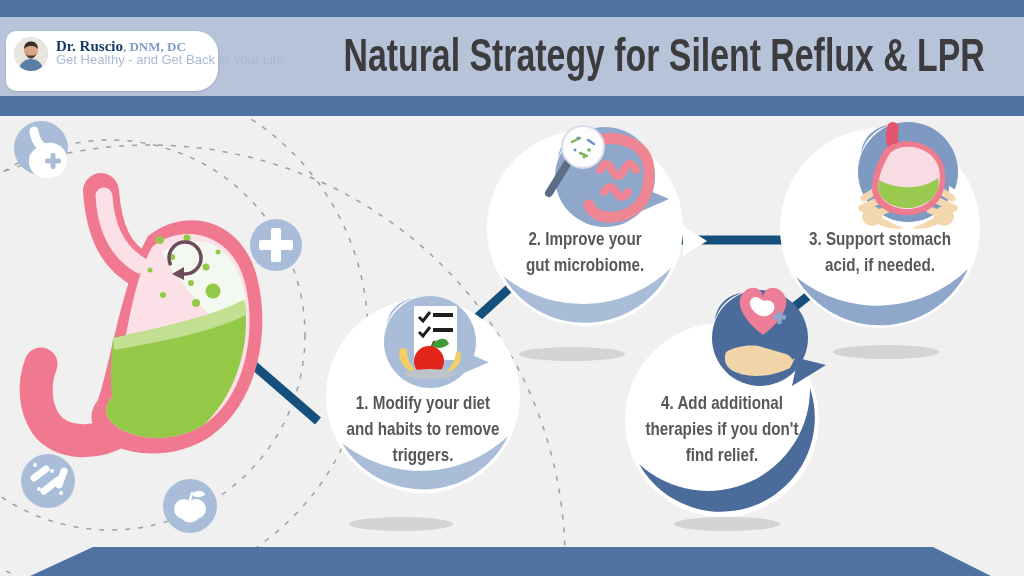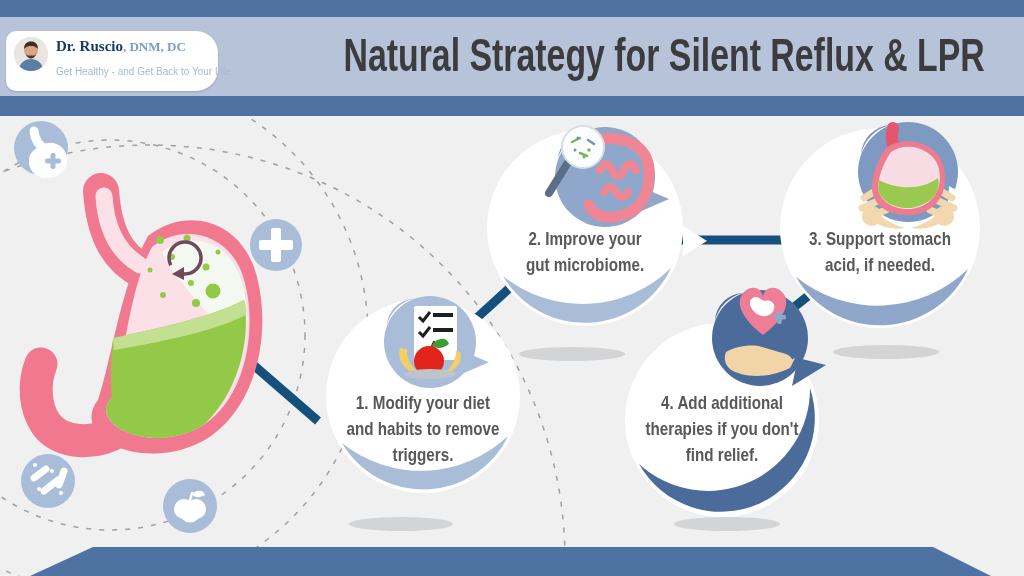--- a/index.html
+++ b/index.html
@@ -12,21 +12,21 @@
   .strip{position:absolute;left:0;top:96px;width:1024px;height:20px;background:#4e72a1;z-index:2;}
   .title{position:absolute;left:235px;top:30px;width:775px;z-index:3;
          font-size:47px;font-weight:bold;color:#3c3c3e;text-align:center;line-height:50px;
          transform:scaleX(.72);transform-origin:50% 50%;white-space:nowrap;}
   .logo-card{position:absolute;left:6px;top:31px;width:212px;height:60px;background:#fff;
              border-radius:10px 22px 22px 10px;z-index:4;box-shadow:0 1px 2px rgba(60,80,120,.25);}
   .avatar{position:absolute;left:8px;top:6px;width:34px;height:34px;border-radius:50%;overflow:hidden;background:#e9e5df;}
   .brand-text{position:absolute;left:50px;top:7px;width:160px;}
   .brand-name{font-family:"Liberation Serif",serif;font-size:15px;font-weight:bold;color:#163a66;line-height:17px;white-space:nowrap;}
   .brand-cred{font-family:"Liberation Serif",serif;font-size:13px;font-weight:bold;color:#7f9cc4;}
-  .brand-tag{font-size:10px;color:#a8bad2;line-height:10px;margin-top:12px;white-space:nowrap;}
+  .brand-tag{font-size:13px;color:#a8bad2;line-height:10px;margin-top:0;white-space:nowrap;}
   
   .step-text{position:absolute;z-index:3;font-weight:bold;color:#58585a;font-size:19px;
              line-height:26px;text-align:center;white-space:pre-line;
              transform:scaleX(.8);transform-origin:50% 50%;}
   #t1{left:318px;top:390px;width:210px;}
   #t2{left:480px;top:226px;width:210px;}
   #t3{left:773px;top:226px;width:214px;}
   #t4{left:612px;top:390px;width:220px;}
 </style>
 </head>

